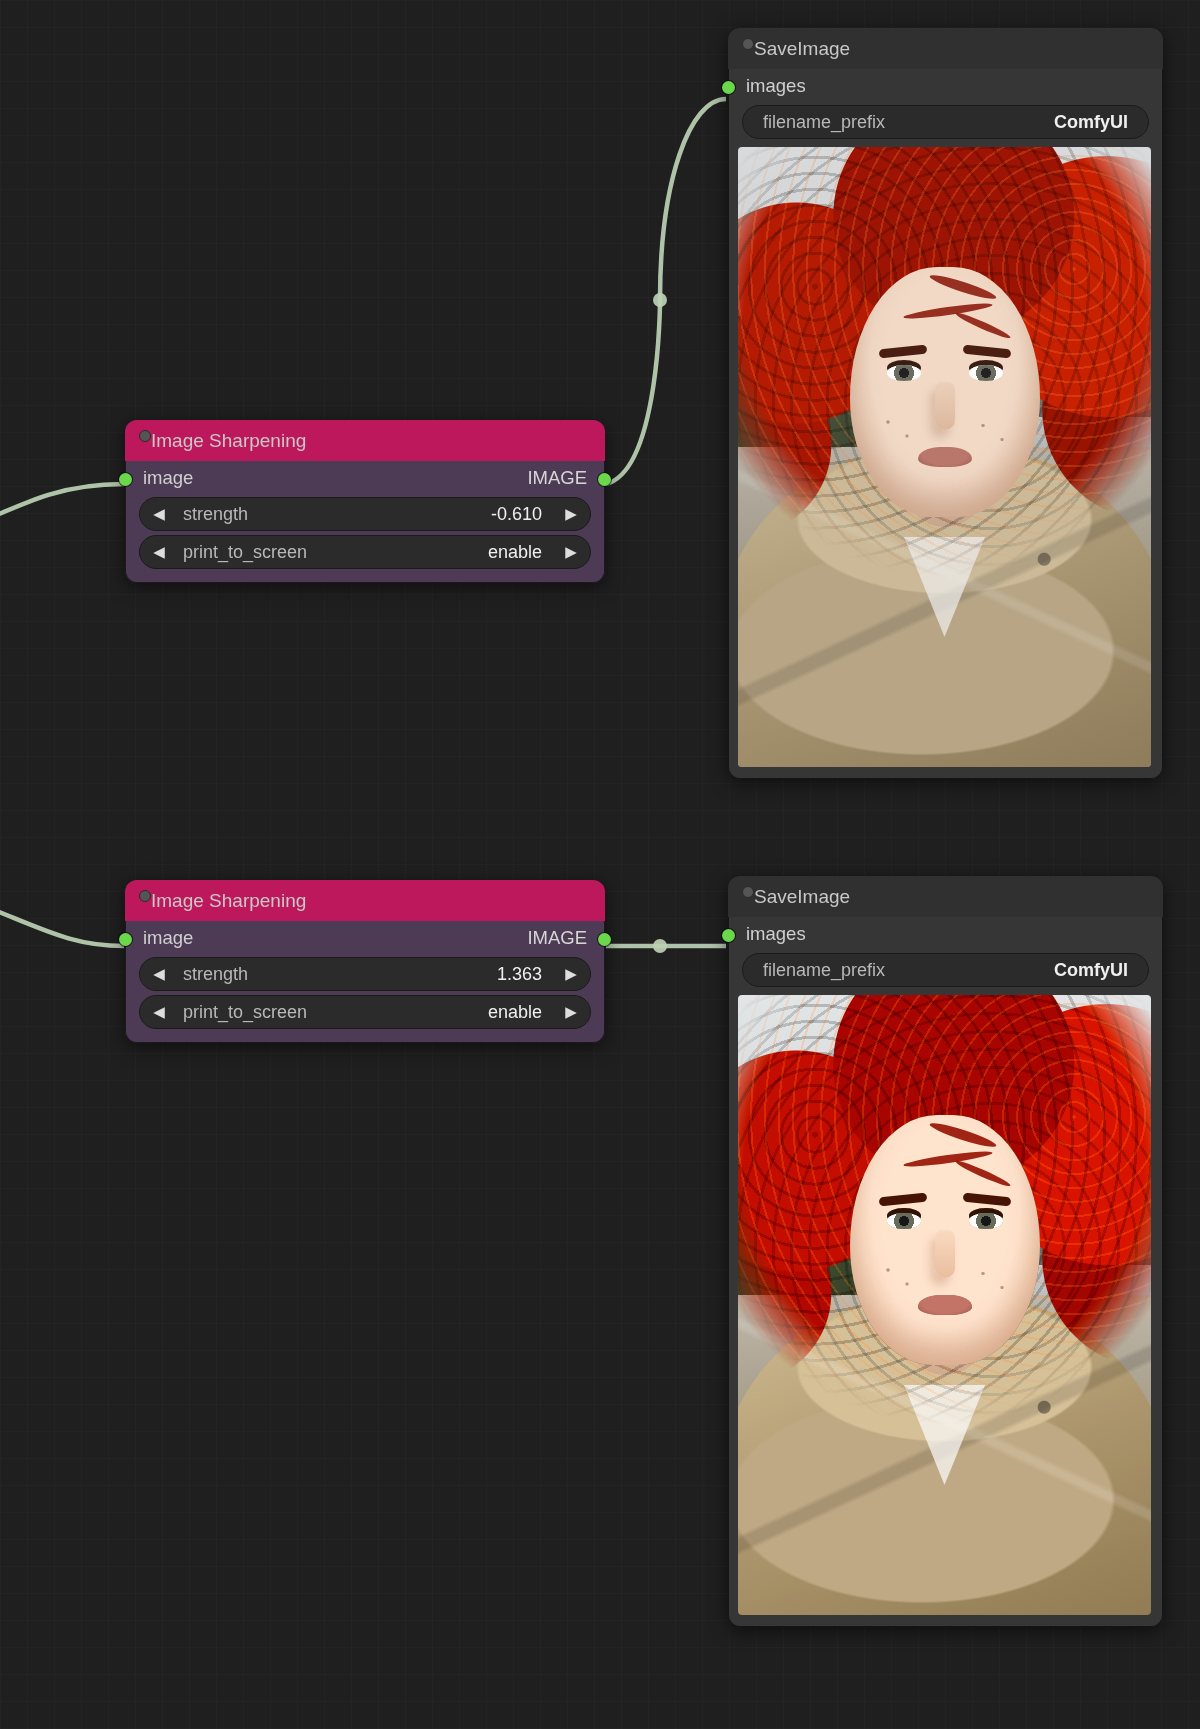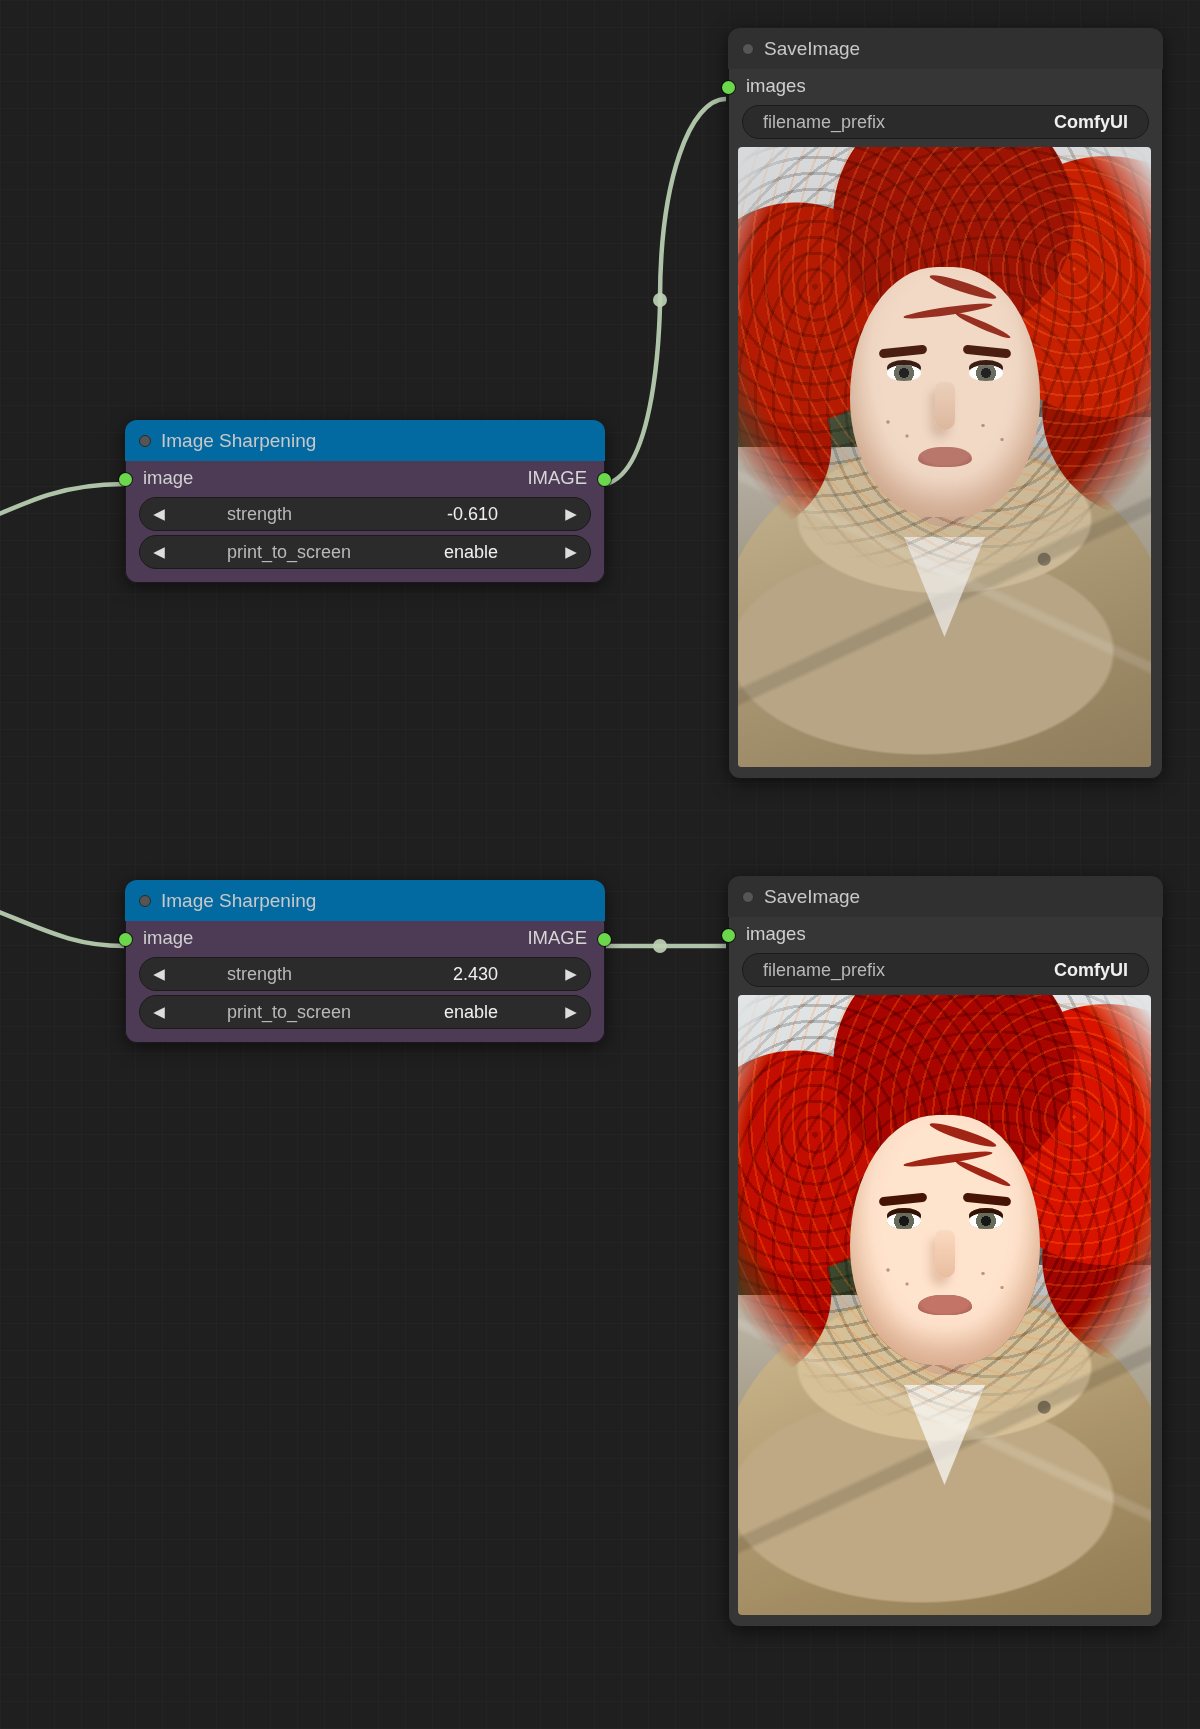--- a/index.html
+++ b/index.html
@@ -21,26 +21,26 @@
   .node {
     position: absolute;
     border-radius: 12px;
     background: #333;
     box-shadow: 0 4px 18px rgba(0,0,0,0.55), inset 0 0 0 1px rgba(0,0,0,0.6);
   }
   .node.purple { background: #4d3b56; }
   .node.gray   { background: #363636; }
 
   .titlebar {
-    display: flex; align-items: center; gap: 10px;
+    display: flex; align-items: flex-start; 
     padding: 10px 14px 9px 14px;
     border-top-left-radius: 12px; border-top-right-radius: 12px;
     font-size: 19px; font-weight: 500; color: #c8c8c8;
   }
-  .node.purple .titlebar { background: #0369a1; }
+  .node.purple .titlebar { background: #be185d; }
   .node.gray   .titlebar { background: #303030; }
   .title-dot {
     width: 12px; height: 12px; border-radius: 50%;
     background: #555; border: 1px solid #2a2a2a;
   }
 
   .slot-row {
     position: relative;
     display: flex; justify-content: space-between; align-items: center;
     padding: 6px 18px 4px 18px;
@@ -56,21 +56,20 @@
 
   .widget {
     margin: 4px 14px;
     background: #2b2b2b;
     border: 1px solid #1b1b1b;
     border-radius: 18px;
     display: flex; align-items: center;
     height: 34px;
     padding: 0 8px;
     font-size: 18px;
-    gap: 44px;
   }
   .widget .arrow {
     color: #ddd; width: 22px; text-align: center; cursor: pointer;
     user-select: none; font-size: 15px;
   }
   .widget .wname  { flex: 0 0 auto; color: #b8b8b8; margin-left: 13px; }
   .widget .spacer { flex: 1 1 auto; }
   .widget .wval   { color: #efefef; margin-right: 18px; }
 
   .preview {
@@ -214,21 +213,21 @@
   <div class="slot-row">
     <span class="socket left" style="top:12px;"></span>
     <span>image</span>
     <span class="slot-label-out">IMAGE</span>
     <span class="socket right" style="top:12px;"></span>
   </div>
   <div class="widget">
     <span class="arrow">◀</span>
     <span class="wname">strength</span>
     <span class="spacer"></span>
-    <span class="wval">2.430</span>
+    <span class="wval">1.363</span>
     <span class="arrow">▶</span>
   </div>
   <div class="widget">
     <span class="arrow">◀</span>
     <span class="wname">print_to_screen</span>
     <span class="spacer"></span>
     <span class="wval">enable</span>
     <span class="arrow">▶</span>
   </div>
   <div class="pad-bottom"></div>

